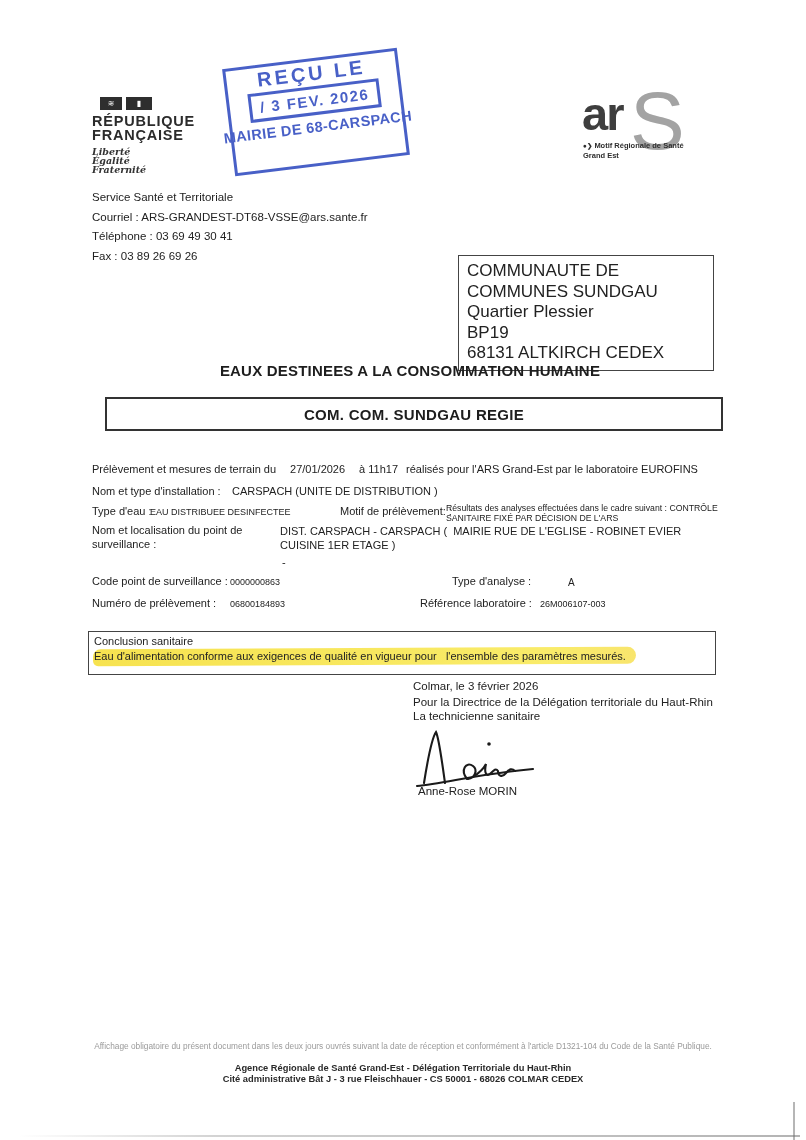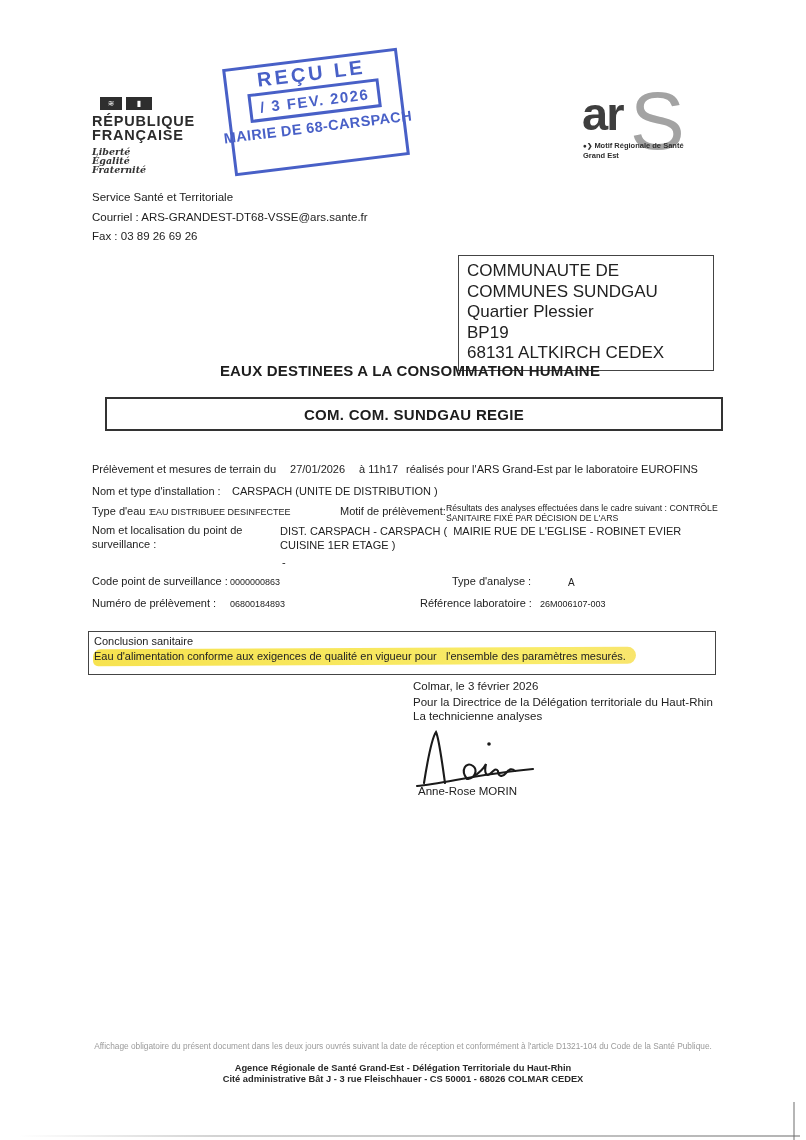--- a/index.html
+++ b/index.html
@@ -136,20 +136,21 @@
   <div class="abs ars">
     <div class="ars-ar">ar</div>
     <div class="ars-s">S</div>
     <div class="ars-sub"><span class="ars-bullets">●❯</span><span>Motif Régionale de Santé</span></div>
     <div class="ars-region">Grand Est</div>
   </div>
 
   <div class="abs contact">
     <div>Service Santé et Territoriale</div>
     <div>Courriel : ARS-GRANDEST-DT68-VSSE@ars.sante.fr</div>
+    <div>Téléphone : 03 69 49 30 41</div>
     <div>Fax : 03 89 26 69 26</div>
   </div>
 
   <div class="abs recipient">
     <div>COMMUNAUTE DE COMMUNES SUNDGAU</div>
     <div>Quartier Plessier</div>
     <div>BP19</div>
     <div>68131 ALTKIRCH CEDEX</div>
   </div>
 
@@ -188,21 +189,21 @@
     <div>Conclusion sanitaire</div>
     <div class="concl-line">
       <div class="hl"></div>
       <div class="concl-text">Eau d'alimentation conforme aux exigences de qualité en vigueur pour   l'ensemble des paramètres mesurés.</div>
     </div>
   </div>
 
   <div class="abs sig-date">Colmar, le 3 février 2026</div>
   <div class="abs sig-lines">
     <div>Pour la Directrice de la Délégation territoriale du Haut-Rhin</div>
-    <div>La technicienne analyses</div>
+    <div>La technicienne sanitaire</div>
   </div>
   <svg class="abs sig-svg" width="125" height="62" viewBox="0 0 125 62">
     <g fill="none" stroke="#1a1a1a" stroke-width="2.1" stroke-linecap="round">
       <path d="M9 57 C12 38 17 12 21 6 C24 12 27 36 30 57"></path>
       <path d="M2 60 C30 57 70 47 118 43"></path>
       <path d="M52 53 C45 44 51 35 58 40 C63 44 60 52 53 53"></path>
       <path d="M58 51 C64 47 69 42 71 38 C69 46 71 52 76 47 C79 44 81 42 83 45 C83 50 87 52 91 47 C94 43 97 42 100 45"></path>
       <circle cx="74" cy="18" r="1.8" fill="#1a1a1a" stroke="none"></circle>
     </g>
   </svg>

